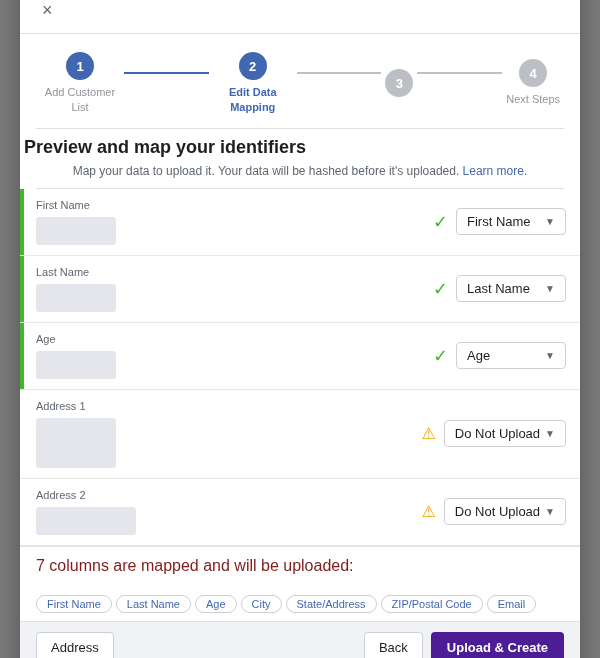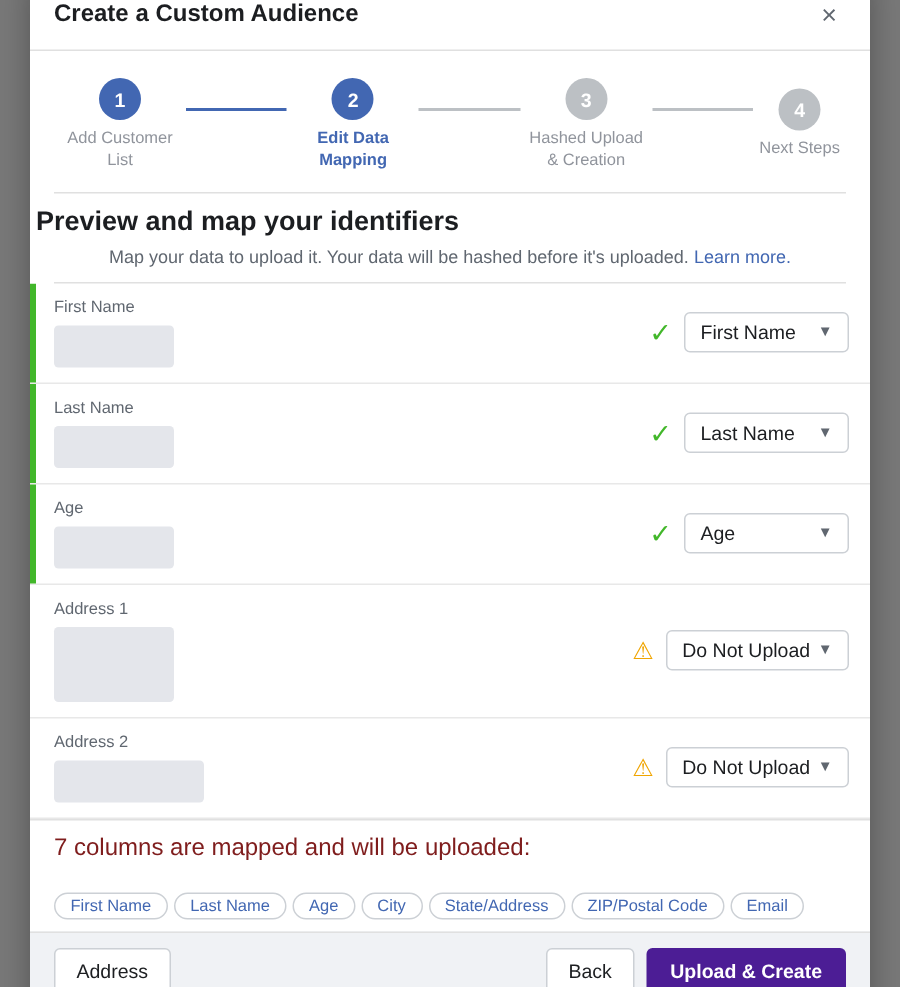--- a/index.html
+++ b/index.html
@@ -62,21 +62,20 @@
     .btn-back { background: #fff; border: 1px solid #ccd0d5; border-radius: 4px; padding: 7px 14px; font-size: 13px; cursor: pointer; color: #1c1e21; }
     .btn-upload { background: #4c1d95; border: none; border-radius: 4px; padding: 7px 16px; font-size: 13px; cursor: pointer; color: #fff; font-weight: 600; }
   </style>
 </head>
 <body>
 
 <div class="modal-overlay">
   <div class="modal">
 
     <div class="modal-header">
-      <span class="modal-title">Create a Custom Audience</span>
       <button class="close-btn">×</button>
     </div>
 
     <div class="stepper">
 
       <div class="step-container">
         <div class="step-circle completed">
           <span>1</span>
         </div>
         <div class="step-label inactive">Add Customer List</div>
@@ -88,21 +87,20 @@
           <span>2</span>
         </div>
         <div class="step-label active">Edit Data Mapping</div>
       </div>
       <div class="step-line inactive"></div>
 
       <div class="step-container">
         <div class="step-circle inactive">
           <span>3</span>
         </div>
-        <div class="step-label inactive">Hashed Upload &amp; Creation</div>
       </div>
       <div class="step-line inactive"></div>
 
       <div class="step-container">
         <div class="step-circle inactive">
           <span>4</span>
         </div>
         <div class="step-label inactive">Next Steps</div>
       </div>
     </div>

